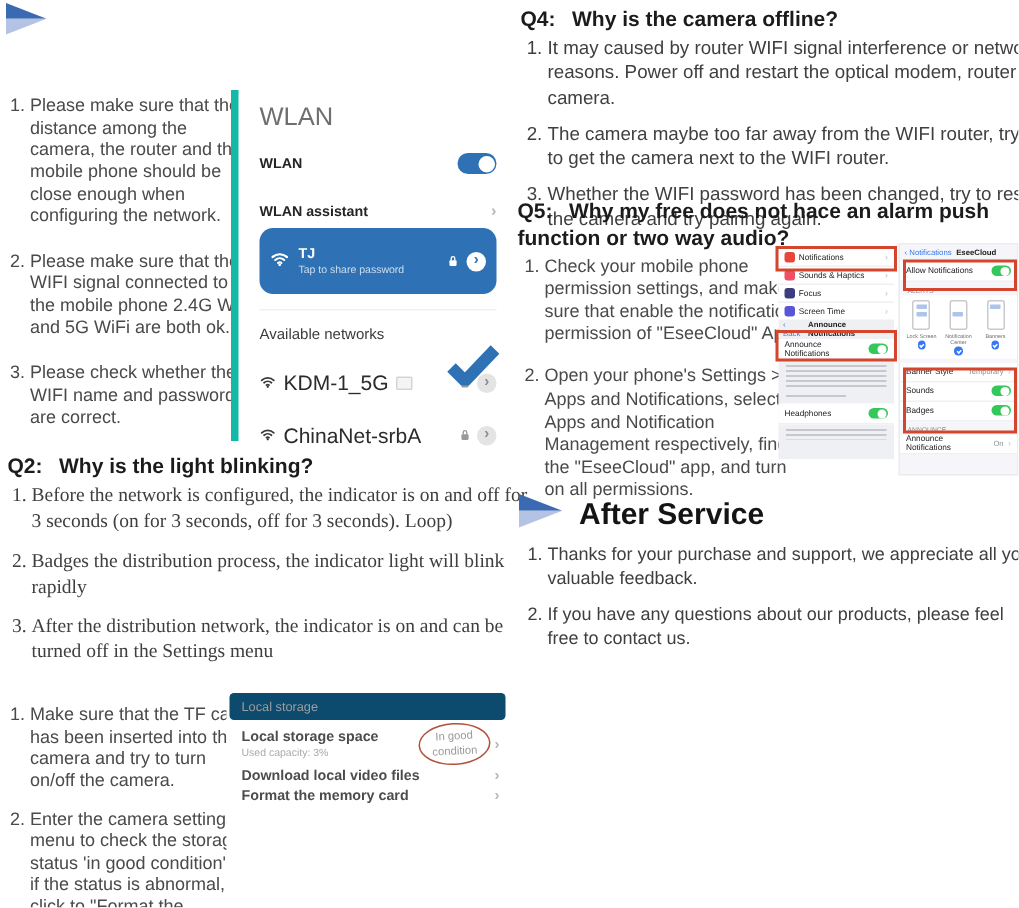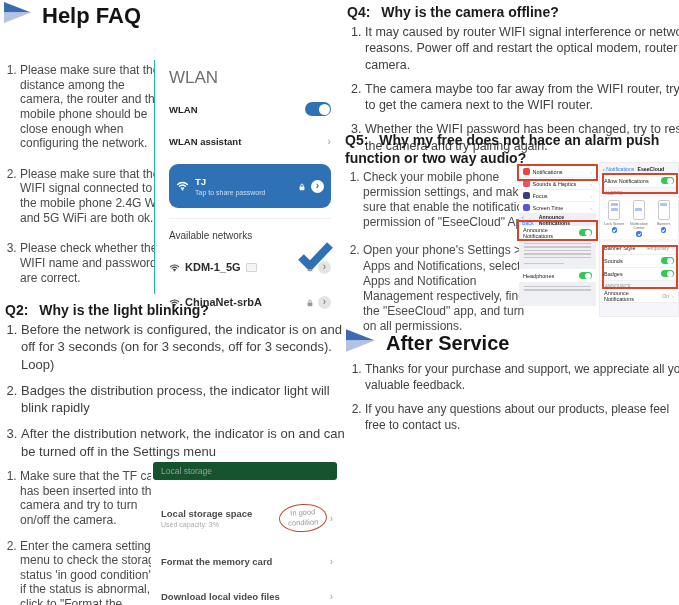--- a/index.html
+++ b/index.html
@@ -18,21 +18,21 @@
   #q2h{left:5px;top:302px;}
   #q3h{left:5px;top:450px;}
   #q4h{left:347px;top:4px;}
   #q5h{left:345px;top:131px;width:332px;line-height:1.3;}
 
   
   ol.steps{position:absolute;margin:0;padding-left:16px;}
   #q1list{left:4px;top:63px;width:149px;font-size:12px;line-height:1.22;color:#4a4a4a;}
   #q1list li{margin-bottom:16px;}
   #q2list{left:5px;top:321px;width:336px;font-size:13px;line-height:1.33;color:#3f3f3f;}
-  #q2list li{margin-bottom:9px;}
+  #q2list li{margin-bottom:9px;font-family:Liberation Serif, serif;}
   #q3list{left:4px;top:469px;width:147px;font-size:12px;line-height:1.22;color:#4a4a4a;}
   #q3list li{margin-bottom:11px;}
   #q4list{left:349px;top:24px;width:328px;font-size:12.5px;line-height:1.3;color:#3f3f3f;}
   #q4list li{margin-bottom:8px;}
   #q5list{left:347px;top:170px;width:171px;font-size:12px;line-height:1.26;color:#4a4a4a;}
   #q5list li{margin-bottom:13px;}
   #afterlist{left:349px;top:362px;width:328px;font-size:12px;line-height:1.3;color:#3f3f3f;}
   #afterlist li{margin-bottom:9px;}
 
   
@@ -41,48 +41,48 @@
   .tog.blue{width:26px;height:14px;background:#2e72b5;}
   .tog.blue::after{width:11px;height:11px;right:1.5px;top:1.5px;}
   .tog.green-sm{width:13px;height:7.5px;background:#34c759;}
   .tog.green-sm::after{width:6px;height:6px;right:.8px;top:.75px;}
   .chev{color:#b8b8b8;font-weight:bold;}
   .chev::before{content:"\203A";}
   .redframe{position:absolute;border:2px solid #d4452e;pointer-events:none;}
 
   
   #wlan{position:absolute;left:154px;top:60px;width:185px;height:234px;background:#fff;
-        border-left:1px solid #14b8a6;box-sizing:border-box;padding:4px 8px 0 14px;}
+        border-left:5px solid #14b8a6;box-sizing:border-box;padding:4px 8px 0 14px;}
   .wlan-title{font-size:17px;color:#6f6f6f;margin:4px 0 0;}
   .wlan-row{display:flex;align-items:center;justify-content:space-between;height:22px;margin-top:10px;}
   .wlan-row .lbl{font-size:9.5px;font-weight:bold;color:#242424;}
-  .netcard{margin-top:12px;height:44px;background:#2e72b5;border-radius:9px;display:flex;
+  .netcard{height:44px;background:#2e72b5;border-radius:9px;display:flex;
            align-items:center;gap:6px;padding:0 7px;color:#fff;}
   .netcard .nm{font-size:9.5px;font-weight:bold;line-height:1.3;}
   .netcard .sub{font-size:7px;color:rgba(255,255,255,.75);}
   .netcard .grow{flex:1;}
   .circ-chev{width:13px;height:13px;border-radius:50%;background:#fff;color:#2e72b5;
              font-size:10px;line-height:12px;text-align:center;font-weight:bold;flex:none;}
   .avail-row{display:flex;align-items:center;justify-content:space-between;margin-top:11px;position:relative;}
   .avail-lbl{font-size:10px;color:#3c3c3c;}
   .band-badge{border:2px solid #c9c9c9;border-radius:7px;padding:3px 6px;font-size:12.5px;
               color:#9b9b9b;background:#fff;}
   #wlan-check{position:absolute;right:-2px;top:12px;}
   .net-row{display:flex;align-items:center;gap:5px;margin-top:17px;}
-  .net-name{font-size:11px;font-weight:bold;color:#2b2b2b;}
+  .net-name{font-size:14px;font-weight:normal;color:#2b2b2b;}
   .net-tag{width:9px;height:7px;border:1px solid #d5d5d5;border-radius:1px;background:#f4f4f4;flex:none;}
   .net-row .grow{flex:1;}
   .circ-chev.grey{background:#e4e4e4;color:#8d8d8d;}
   .hair{border-top:1px solid #efefef;margin-top:10px;}
 
   
   #storage{position:absolute;left:151px;top:462px;width:188px;height:141px;background:#fff;}
-  .stor-head{background:#14532d;border-radius:3px;color:#9e9e9e;font-size:8.5px;
+  .stor-head{background:#0c4a6e;border-radius:3px;color:#9e9e9e;font-size:8.5px;
              padding:4px 8px;margin:0 2px;}
-  .stor-row{display:flex;align-items:center;padding:0 6px 0 10px;margin-top:24px;}
+  .stor-row{display:flex;align-items:center;padding:0 6px 0 10px;margin-top:2px;}
   .stor-row .t{font-size:9.5px;color:#4c4c4c;font-weight:bold;flex:1;}
   .stor-row .sub{font-size:7px;color:#ababab;font-weight:normal;margin-top:2px;}
   .status-oval{border:1.3px solid #b2503a;border-radius:50%;padding:3px 4px;margin-right:3px;
                font-size:7.5px;color:#9a9a9a;text-align:center;line-height:1.35;width:38px;
                transform:rotate(-3deg);}
   .stor-row .chev{font-size:10px;}
 
   
   .phone{position:absolute;box-sizing:border-box;font-family:"Liberation Sans",sans-serif;}
   #ph1{left:519px;top:166px;width:77px;height:140px;background:#eef0f4;}
@@ -114,21 +114,20 @@
 </head>
 <body>
 
 <div id="canvas">
 
   <div class="sect-title" id="help-title">
     <span><svg width="29" height="23" viewBox="0 0 29 23">
           <polygon points="0,1 27,11.5 0,11.5" fill="#3a6ab2"></polygon>
           <polygon points="0,11.5 27,11.5 0,22" fill="#b4c3e3"></polygon>
         </svg></span>
-    <span>Help FAQ</span>
   </div>
 
   <ol class="steps" id="q1list">
     <li>Please make sure that the distance among the camera, the router and the mobile phone should be close enough when configuring the network.</li>
     <li>Please make sure that the WIFI signal connected to the mobile phone  2.4G Wifi and 5G WiFi are both ok.</li>
     <li>Please check whether the WIFI name and password are correct.</li>
   </ol>
 
   <div id="wlan">
     <div class="wlan-title">WLAN</div>
@@ -222,25 +221,25 @@
     <div class="stor-head">Local storage</div>
     <div class="stor-row">
       <span class="t">
         <div>Local storage space</div>
         <div class="sub">Used capacity: 3%</div>
       </span>
       <span class="status-oval">In good condition</span>
       <span class="chev"></span>
     </div>
     <div class="stor-row">
+      <span class="t">Download local video files</span>
+      <span class="chev"></span>
+    </div>
+    <div class="stor-row">
       <span class="t">Format the memory card</span>
-      <span class="chev"></span>
-    </div>
-    <div class="stor-row">
-      <span class="t">Download local video files</span>
       <span class="chev"></span>
     </div>
   </div>
 
   <div class="qhead" id="q4h">
     <span>Q4:</span><span class="qtext">Why is the camera offline?</span>
   </div>
   <ol class="steps" id="q4list">
     <li>It may caused by router WIFI signal interference or network reasons. Power off and restart the optical modem, router or camera.</li>
     <li>The camera maybe too far away from the WIFI router, try to get the camera next to the WIFI router.</li>

